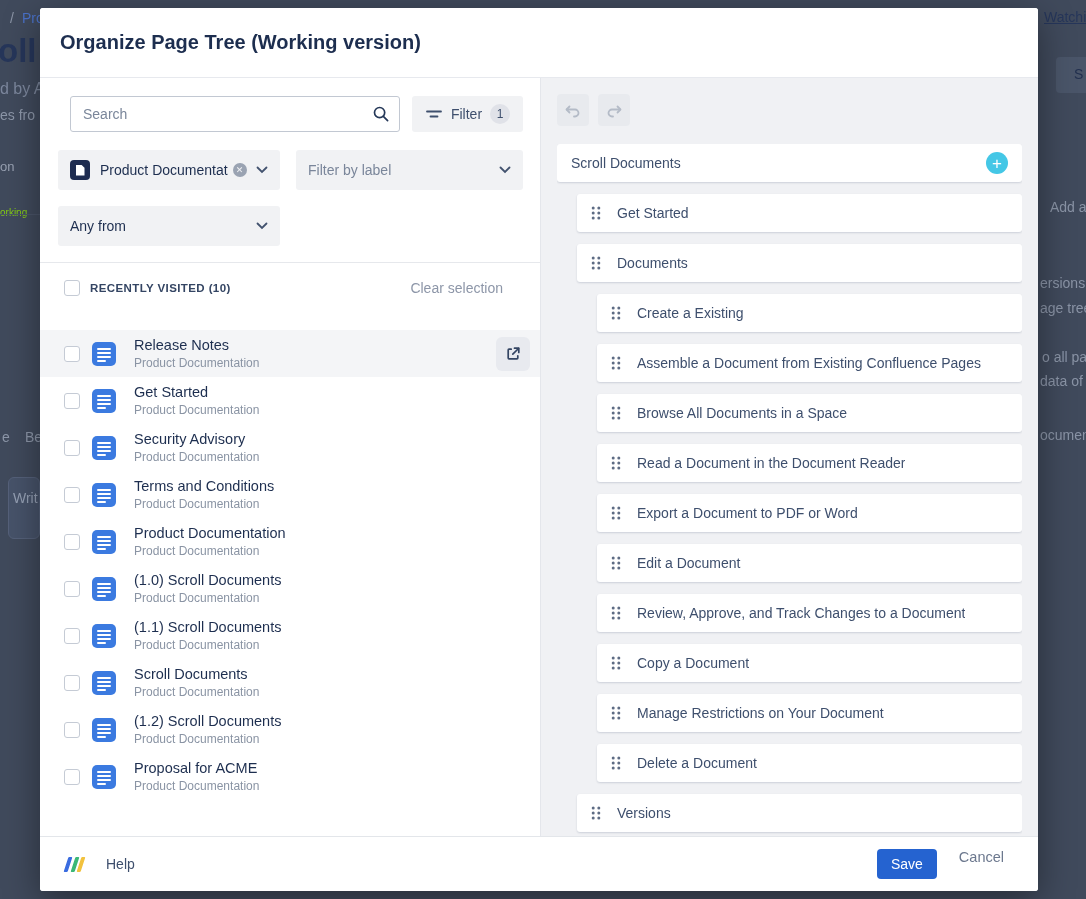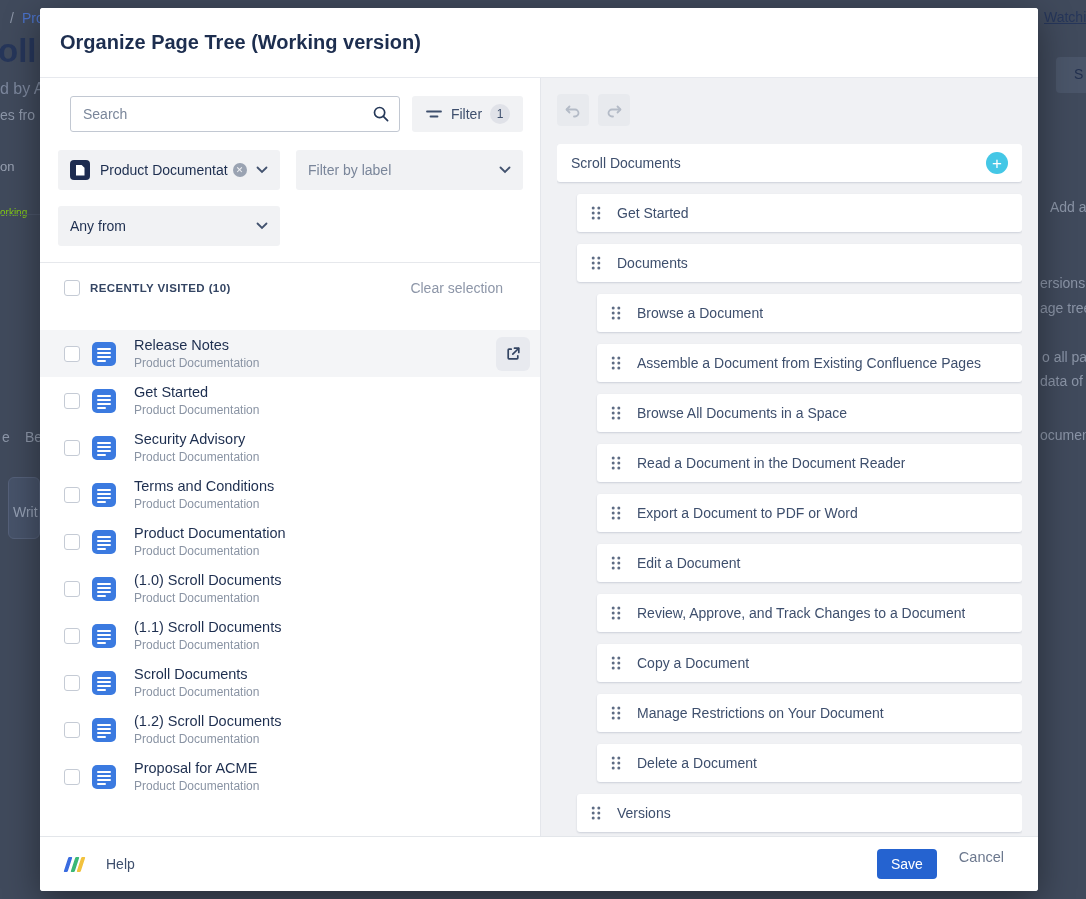--- a/index.html
+++ b/index.html
@@ -97,21 +97,21 @@
       <div class="frag" style="left: 10px; top: 10px; font-size: 14px; color: rgb(139, 148, 166);">/</div>
       <div class="frag" style="left: 22px; top: 10px; font-size: 14px; color: rgb(74, 113, 200);">Pro</div>
       <div class="frag" style="left: -2px; top: 30px; font-size: 33px; color: rgb(38, 54, 90); font-weight: bold;">oll D</div>
       <div class="frag" style="left: 0px; top: 79px; font-size: 16px; color: rgb(124, 135, 157);">d by An</div>
       <div class="frag" style="left: 0px; top: 107px; font-size: 14px; color: rgb(140, 150, 168);">es fro</div>
       <div class="frag" style="left: 0px; top: 159px; font-size: 13px; color: rgb(151, 160, 177);">on</div>
       <div class="frag" style="left: 0px; top: 207px; font-size: 10px; color: #84cc16;">orking</div>
       <div class="frag" style="left: 0px; top: 214px; width: 40px; height: 1px; background: rgb(74, 84, 104);"></div>
       <div class="frag" style="left: 2px; top: 429px; font-size: 14px; color: rgb(140, 150, 168);">e</div>
       <div class="frag" style="left: 25px; top: 429px; font-size: 14px; color: rgb(140, 150, 168);">Be</div>
-      <div class="frag" style="left: 8px; top: 477px; font-size: 14px; color: rgb(149, 160, 180); width: 32px; height: 62px; background: rgb(71, 83, 106); border-radius: 6px; border: 1px solid rgb(85, 97, 122); padding-top: 26px; padding-left: 4px;">Writ</div>
+      <div class="frag" style="left: 8px; top: 477px; font-size: 14px; color: rgb(149, 160, 180); width: 32px; height: 62px; background: rgb(71, 83, 106); border-radius: 6px; border: 1px solid rgb(85, 97, 122); padding-top: 12px; padding-left: 4px;">Writ</div>
       <div class="frag" style="left: 1044px; top: 9px; font-size: 14px; color: rgb(38, 54, 90); text-decoration: underline;">Watchi</div>
       <div class="frag" style="left: 1056px; top: 57px; font-size: 14px; color: rgb(34, 48, 79); width: 30px; height: 36px; background: rgb(74, 85, 105); border-radius: 4px 0px 0px 4px; padding-top: 9px; padding-left: 18px;">S</div>
       <div class="frag" style="left: 1050px; top: 199px; font-size: 14px; color: rgb(138, 148, 166);">Add an</div>
       <div class="frag" style="left: 1040px; top: 275px; font-size: 14px; color: rgb(138, 148, 166);">ersions</div>
       <div class="frag" style="left: 1040px; top: 300px; font-size: 14px; color: rgb(138, 148, 166);">age tree</div>
       <div class="frag" style="left: 1042px; top: 349px; font-size: 14px; color: rgb(138, 148, 166);">o all pag</div>
       <div class="frag" style="left: 1040px; top: 373px; font-size: 14px; color: rgb(138, 148, 166);">data of t</div>
       <div class="frag" style="left: 1040px; top: 427px; font-size: 14px; color: rgb(138, 148, 166);">ocument</div>
     </div>
 
@@ -334,21 +334,21 @@
               <span class="handle">
                 <svg width="10" height="14" viewBox="0 0 10 14" fill="#5E6C84">
                   <circle cx="2.2" cy="2" r="1.5"></circle>
                   <circle cx="7.8" cy="2" r="1.5"></circle>
                   <circle cx="2.2" cy="7" r="1.5"></circle>
                   <circle cx="7.8" cy="7" r="1.5"></circle>
                   <circle cx="2.2" cy="12" r="1.5"></circle>
                   <circle cx="7.8" cy="12" r="1.5"></circle>
                 </svg>
               </span>
-              <span class="node-label">Browse a Document</span>
+              <span class="node-label">Create a Existing</span>
             </div>
             <div class="tree-card depth2">
               <span class="handle">
                 <svg width="10" height="14" viewBox="0 0 10 14" fill="#5E6C84">
                   <circle cx="2.2" cy="2" r="1.5"></circle>
                   <circle cx="7.8" cy="2" r="1.5"></circle>
                   <circle cx="2.2" cy="7" r="1.5"></circle>
                   <circle cx="7.8" cy="7" r="1.5"></circle>
                   <circle cx="2.2" cy="12" r="1.5"></circle>
                   <circle cx="7.8" cy="12" r="1.5"></circle>

